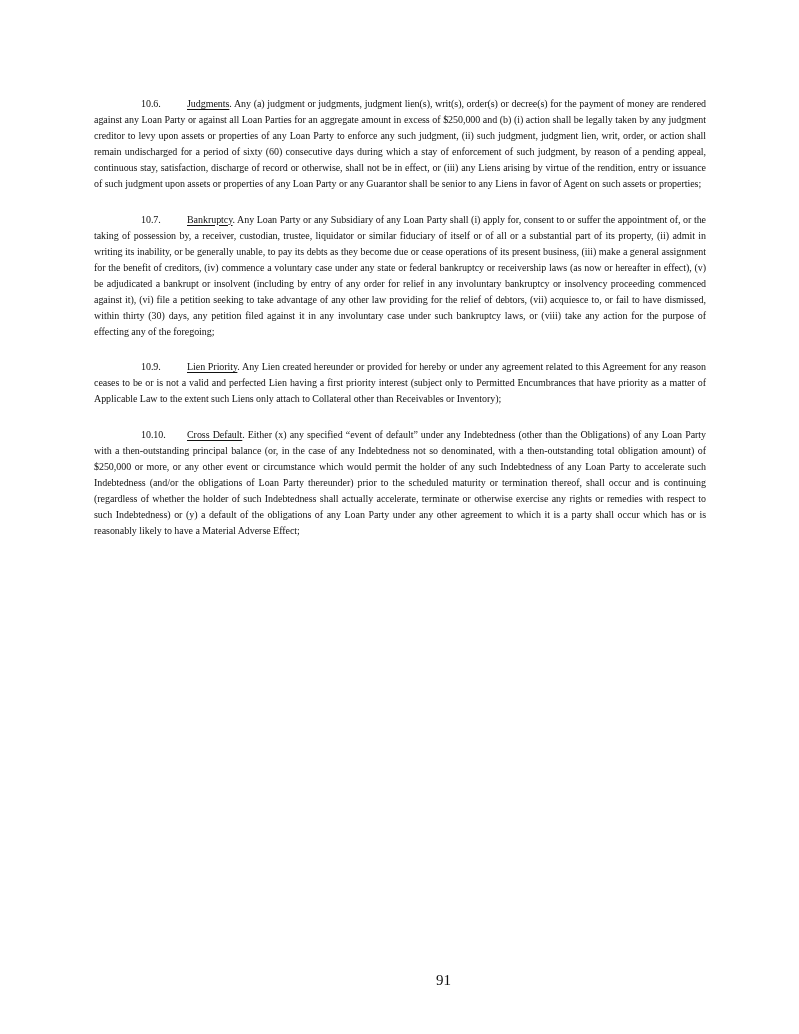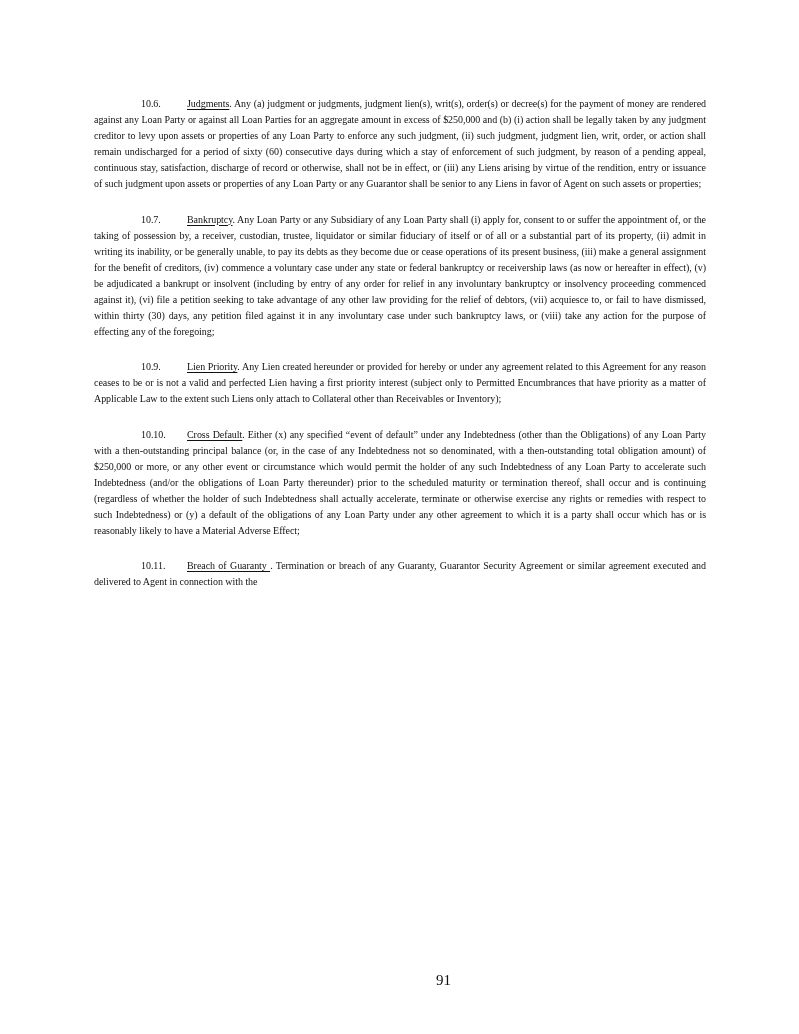--- a/index.html
+++ b/index.html
@@ -32,16 +32,15 @@
 <div class="page">
   <p class="para"><span class="num">10.6.</span><span class="heading">Judgments</span><span>.  Any (a) judgment or judgments, judgment lien(s), writ(s), order(s) or decree(s) for the payment of money are rendered against any Loan Party or against all Loan Parties for an aggregate amount in excess of $250,000 and (b) (i) action shall be legally taken by any judgment creditor to levy upon assets or properties of any Loan Party to enforce any such judgment, (ii) such judgment, judgment lien, writ, order, or action shall remain undischarged for a period of sixty (60) consecutive days during which a stay of enforcement of such judgment, by reason of a pending appeal, continuous stay, satisfaction, discharge of record or otherwise, shall not be in effect, or (iii) any Liens arising by virtue of the rendition, entry or issuance of such judgment upon assets or properties of any Loan Party or any Guarantor shall be senior to any Liens in favor of Agent on such assets or properties;</span></p>
 
   <p class="para"><span class="num">10.7.</span><span class="heading">Bankruptcy</span><span>.  Any Loan Party or any Subsidiary of any Loan Party shall (i) apply for, consent to or suffer the appointment of, or the taking of possession by, a receiver, custodian, trustee, liquidator or similar fiduciary of itself or of all or a substantial part of its property, (ii) admit in writing its inability, or be generally unable, to pay its debts as they become due or cease operations of its present business, (iii) make a general assignment for the benefit of creditors, (iv) commence a voluntary case under any state or federal bankruptcy or receivership laws (as now or hereafter in effect), (v) be adjudicated a bankrupt or insolvent (including by entry of any order for relief in any involuntary bankruptcy or insolvency proceeding commenced against it), (vi) file a petition seeking to take advantage of any other law providing for the relief of debtors, (vii) acquiesce to, or fail to have dismissed, within thirty (30) days, any petition filed against it in any involuntary case under such bankruptcy laws, or (viii) take any action for the purpose of effecting any of the foregoing;</span></p>
 
 
   <p class="para"><span class="num">10.9.</span><span class="heading">Lien Priority</span><span>.  Any Lien created hereunder or provided for hereby or under any agreement related to this Agreement for any reason ceases to be or is not a valid and perfected Lien having a first priority interest (subject only to Permitted Encumbrances that have priority as a matter of Applicable Law to the extent such Liens only attach to Collateral other than Receivables or Inventory);</span></p>
 
   <p class="para"><span class="num">10.10.</span><span class="heading">Cross Default</span><span>.  Either (x) any specified “event of default” under any Indebtedness (other than the Obligations) of any Loan Party with a then-outstanding principal balance (or, in the case of any Indebtedness not so denominated, with a then-outstanding total obligation amount) of $250,000 or more, or any other event or circumstance which would permit the holder of any such Indebtedness of any Loan Party to accelerate such Indebtedness (and/or the obligations of Loan Party thereunder) prior to the scheduled maturity or termination thereof, shall occur and is continuing (regardless of whether the holder of such Indebtedness shall actually accelerate, terminate or otherwise exercise any rights or remedies with respect to such Indebtedness) or (y) a default of the obligations of any Loan Party under any other agreement to which it is a party shall occur which has or is reasonably likely to have a Material Adverse Effect;</span></p>
 
-  <p class="para"><span class="num">10.11.</span><span class="heading">Breach of Guaranty </span><span>.  Termination or breach of any Guaranty, Guarantor Security Agreement or similar agreement executed and delivered to Agent in connection with the</span></p>
 </div>
 
 <div class="page-number">91</div>
 
 </body></html>

